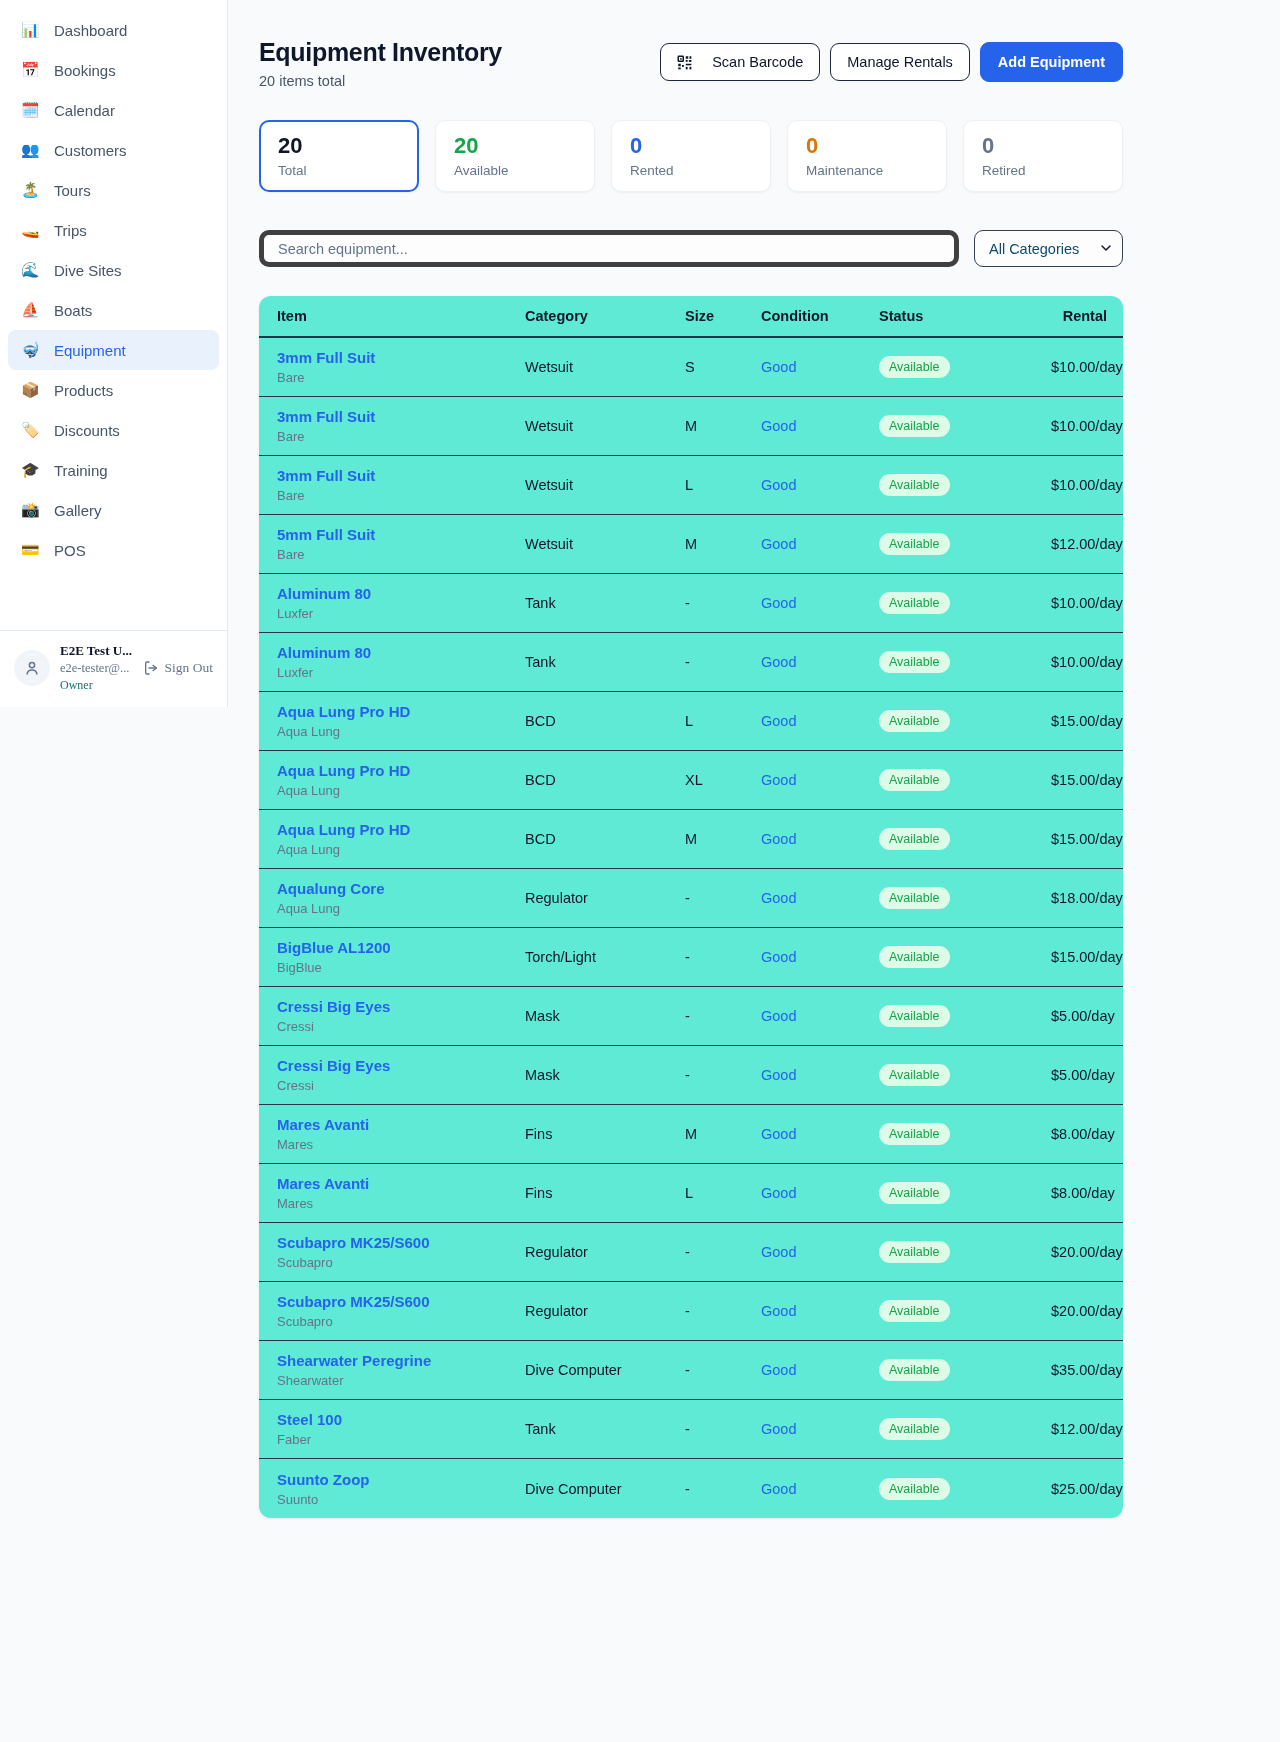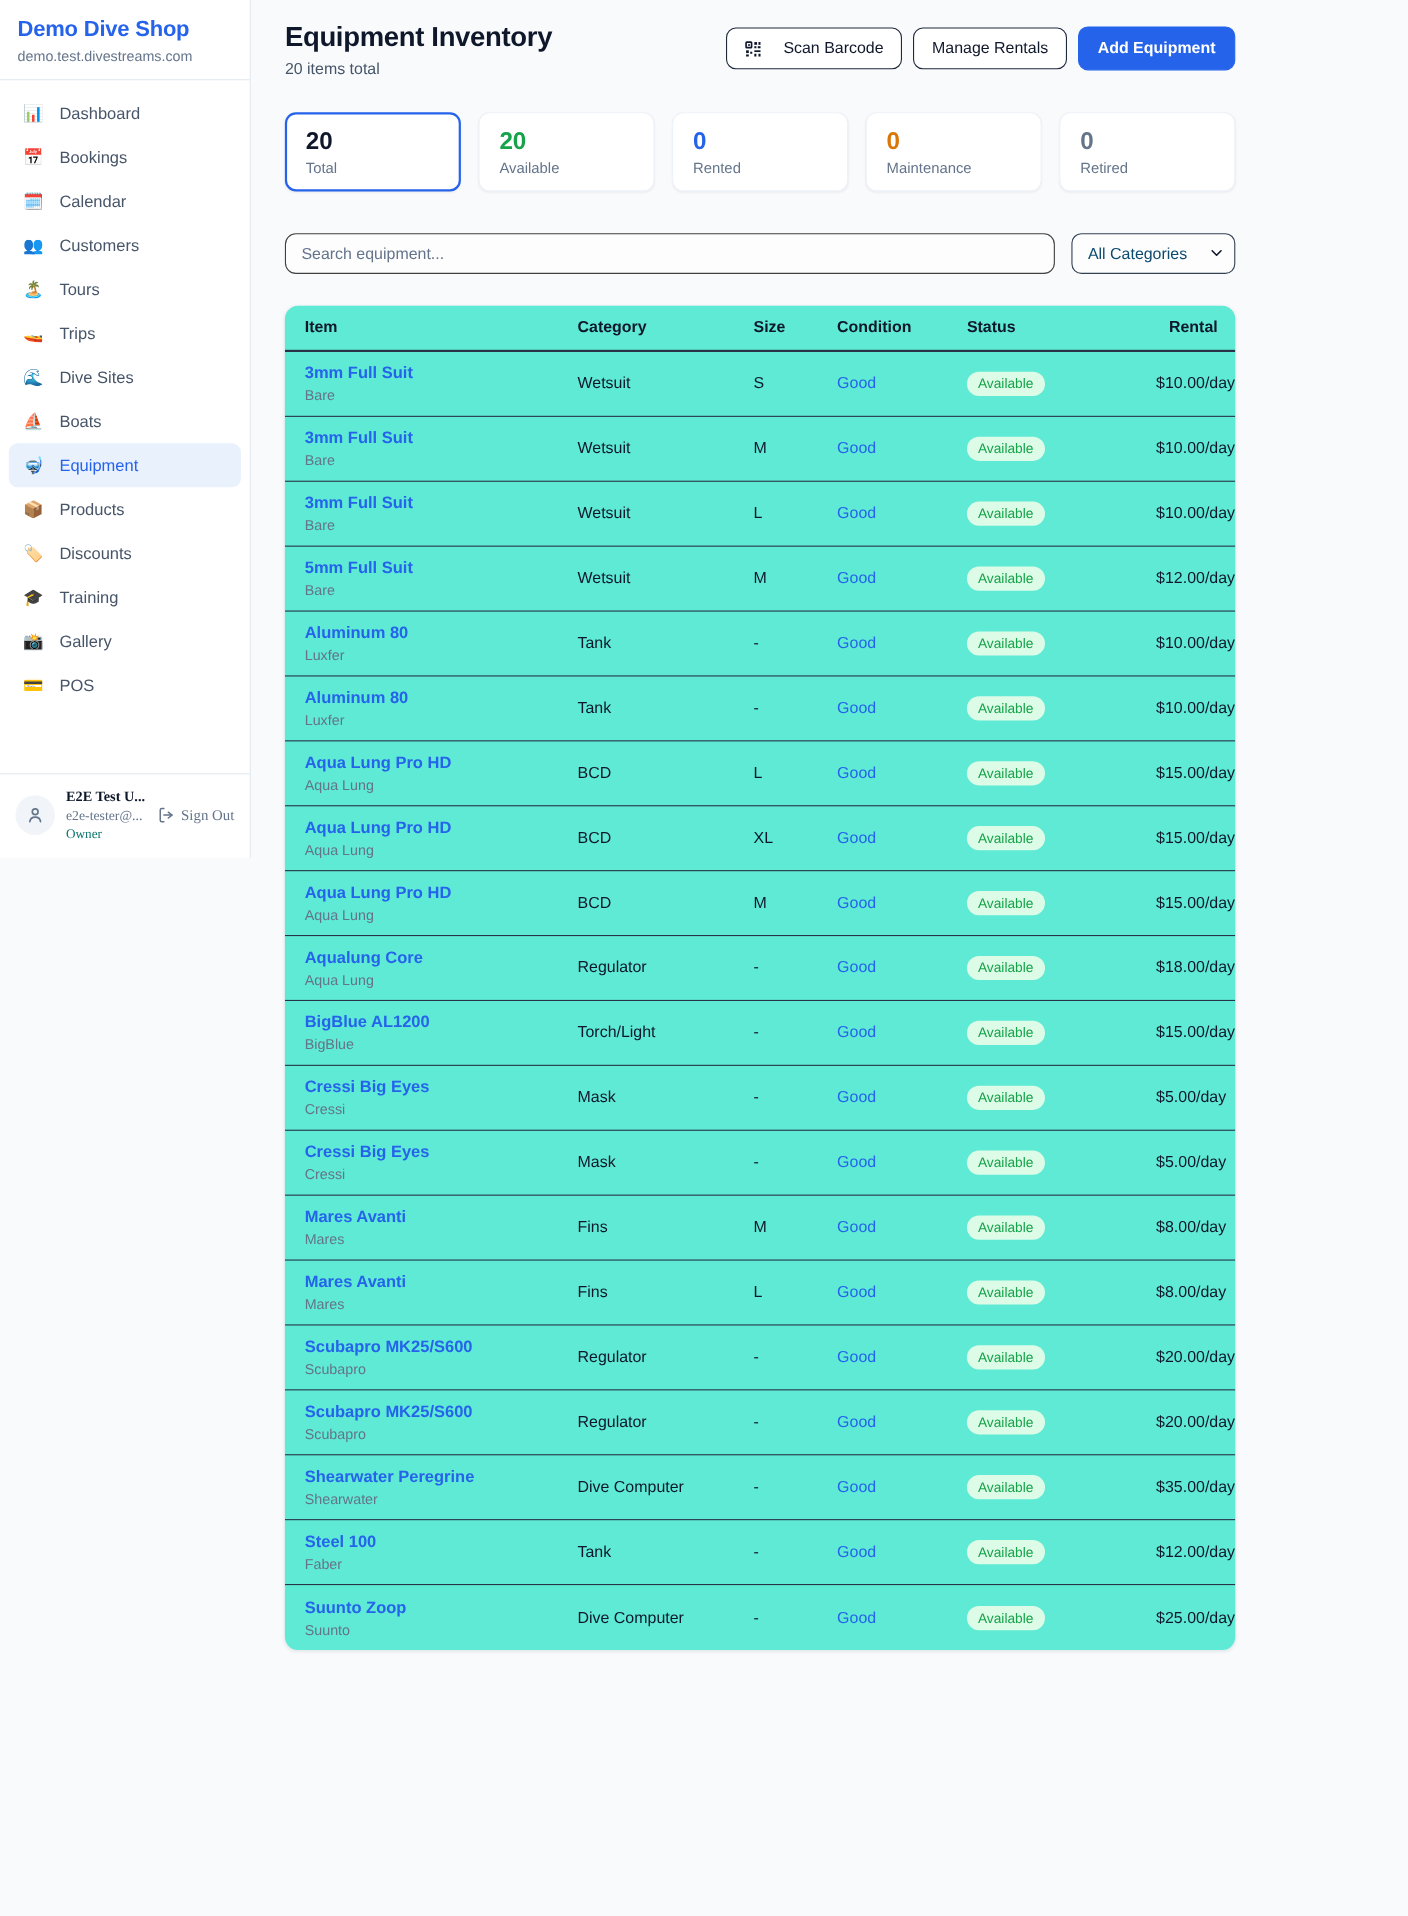--- a/index.html
+++ b/index.html
@@ -17,39 +17,39 @@
   .nav-item.active { background:#e9f1fd; color:#2563eb; }
   .sidebar-user { margin-top:52px; border-top:1px solid #e2e8f0; padding:12px 14px 14px 14px; display:flex; align-items:center; gap:10px;font-family:Liberation Serif, serif; }
   .avatar { width:36px; height:36px; border-radius:50%; background:#f1f5f9; display:flex; align-items:center; justify-content:center; flex:0 0 36px; }
   .user-meta { flex:1; min-width:0; }
   .user-name { font-size:13px; font-weight:700; color:#0f172a; white-space:nowrap; }
   .user-email { font-size:12.5px; color:#64748b; margin-top:2px; white-space:nowrap; }
   .user-role { font-size:12px; color:#0f766e; margin-top:2px; }
   .signout { display:flex; align-items:center; gap:6px; color:#64748b; font-size:13.5px; cursor:pointer; white-space:nowrap; }
 
   
-  .main { flex:1; padding:20px 0 0 31px; }
+  .main { flex:1; padding:38px 0 0 31px; }
   .content { width:864px; }
 
   .page-head { display:flex; justify-content:space-between; align-items:flex-start; height:50px; }
   .page-title { font-size:25px; font-weight:700; letter-spacing:-.3px; }
   .page-sub { font-size:14.5px; color:#475569; margin-top:6px; }
   .head-actions { display:flex; gap:10px; align-items:center; margin-top:4px; }
   .btn { display:inline-flex; align-items:center; gap:20px; height:38px; padding:0 16px; border-radius:9px; font-size:14.5px; font-weight:500; cursor:pointer; background:#fff; border:1px solid #1e293b; color:#0f172a; }
   .btn-primary { background:#2563eb; border:1px solid #2563eb; color:#fff; height:40px; font-weight:600; padding:0 17px; }
 
   .stats { display:flex; gap:16px; margin-top:32px; }
   .stat-card { flex:1; background:#fff; border:1px solid #eef2f7; border-radius:10px; padding:12px 18px; height:72px; box-shadow:0 1px 2px rgba(15,23,42,.05); cursor:pointer; }
   .stat-card.selected { border:2px solid #2563eb; padding:11px 17px; }
   .stat-value { font-size:22px; font-weight:700; line-height:1.15; }
   .stat-label { font-size:13.5px; color:#64748b; margin-top:5px; }
 
   .filters { display:flex; gap:15px; margin-top:38px; align-items:center; }
   .search-wrap { flex:1; }
-  .search-input { width:100%; height:37px; border:1px solid #404040; border-radius:10px; padding:0 14px; font-size:14.5px; font-family:"Liberation Sans",sans-serif; color:#0f766e; background:#f8fafc00; background:#fdfdfe; outline:none; }
+  .search-input { width:100%; height:37px; border:5px solid #404040; border-radius:10px; padding:0 14px; font-size:14.5px; font-family:"Liberation Sans",sans-serif; color:#0f766e; background:#f8fafc00; background:#fdfdfe; outline:none; }
   .search-input::placeholder { color:#64748b; }
   .select-wrap { position:relative; width:149px; flex:0 0 149px; }
   .category-select { width:100%; height:37px; border:1px solid #334155; border-radius:9px; background:#fdfdfe; font-size:14.5px; font-family:"Liberation Sans",sans-serif; color:#0c4a6e; padding:0 30px 0 14px; appearance:none; -webkit-appearance:none; cursor:pointer; outline:none; }
   .select-chevron { position:absolute; right:9px; top:10px; pointer-events:none; }
 
   
   .table-card { margin-top:29px; background:#5eead4; border-radius:12px; box-shadow:0 1px 3px rgba(15,23,42,.08); overflow:hidden; }
   .tgrid { display:grid; grid-template-columns:248px 160px 76px 118px 172px 1fr; align-items:center; padding-left:18px; padding-right:16px; }
   .thead { height:42px; border-bottom:2px solid #283548; font-weight:700; font-size:14.5px; }
   .th-rental { text-align:right; }
@@ -62,24 +62,20 @@
   .pill { display:inline-block; background:#dcfce7; color:#16a34a; font-size:12.5px; padding:4px 10px; border-radius:999px; }
   .c-rental { text-align:right; font-size:14.5px; color:#0f172a; }
   svg { display:block; }
 </style>
 </head>
 <body>
 
 <div class="app">
 
   <aside class="sidebar">
-    <div class="brand">
-      <div class="brand-name">Demo Dive Shop</div>
-      <div class="brand-domain">demo.test.divestreams.com</div>
-    </div>
     <nav class="nav">
         <div class="nav-item">
         <span class="icon">📊</span>
         <span>Dashboard</span>
       </div>
         <div class="nav-item">
         <span class="icon">📅</span>
         <span>Bookings</span>
       </div>
         <div class="nav-item">

